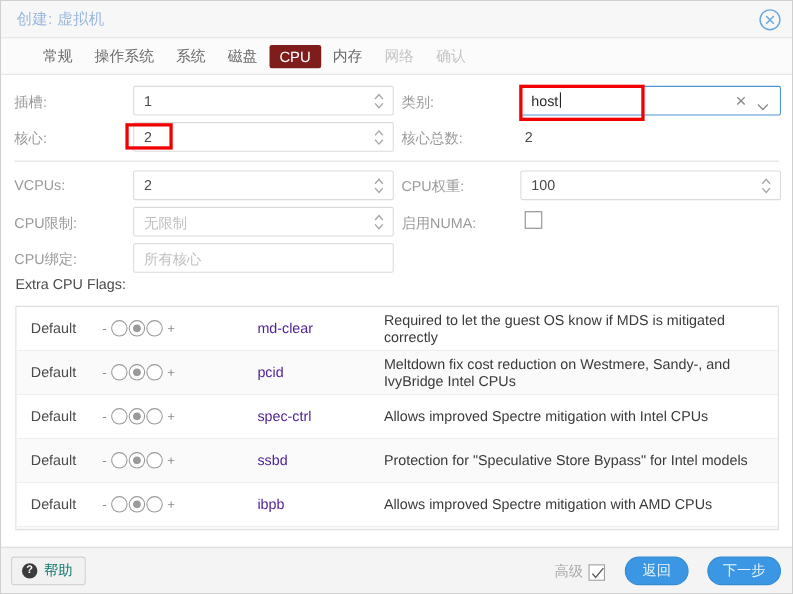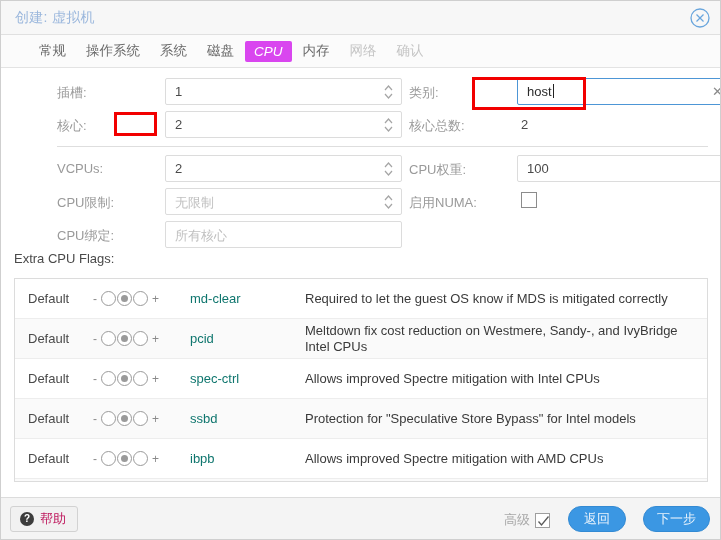--- a/index.html
+++ b/index.html
@@ -54,32 +54,30 @@
   }
   .tab {
     font-size: 13.5px;
     color: #6b6b6b;
     padding: 3px 9px;
     border-radius: 2px;
     cursor: pointer;
     white-space: nowrap;
   }
   .tab.active {
-    background: #d946ef;
+    background: #7f1d1d;
     color: #ffffff;
-    font-style: italic;
   }
   .tab.disabled { color: #c5c5c5; cursor: default; }
 
   
   .form-area {
     position: relative;
     padding: 10px 12px 0 12px;
     height: 192px;
-    margin-left: 44px;
   }
   .frow { position: relative; height: 29px; margin-bottom: 4px; }
   .fcell-l { position: absolute; left: 0; top: 0; width: 345px; height: 29px; }
   .fcell-r { position: absolute; left: 352px; top: 0; width: 345px; height: 29px; }
 
   .flabel {
     position: absolute; left: 0; top: 6px;
     font-size: 13px; color: #9a9a9a;
     white-space: nowrap;
   }
@@ -211,21 +209,22 @@
     left: 3px; top: 3px;
     width: 7px; height: 7px;
     border-radius: 50%;
     background: #9a9a9a;
   }
   .c-radio .sgn { padding: 0 3px; user-select:none; }
   .c-name {
     width: 115px;
     flex: 0 0 auto;
     font-size: 13px;
-    color: #0f766e;
+    color: #4c1d95;
+    margin-left: 44px;
   }
   .c-desc {
     flex: 1 1 auto;
     font-size: 13px;
     color: #3a3a3a;
     padding-right: 16px;
     line-height: 16px;
   }
 
   .scroll-track {
@@ -256,21 +255,21 @@
   .help-btn .qmark {
     width: 14px; height: 14px;
     border-radius: 50%;
     background: #3c3c3c;
     color: #fff;
     font-size: 10px;
     font-weight: bold;
     display: flex; align-items: center; justify-content: center;
     line-height: 1;
   }
-  .help-btn .lbl { font-size: 13px; color: #be185d; }
+  .help-btn .lbl { font-size: 13px; color: #0f766e; }
 
   .adv-wrap {
     position: absolute;
     right: 170px; top: 13px;
     display: flex; align-items: center; gap: 5px;
   }
   .adv-wrap .lbl { font-size: 13px; color: #a8a8a8; }
   .adv-cb {
     width: 15px; height: 15px;
     border: 1px solid #9e9e9e;

